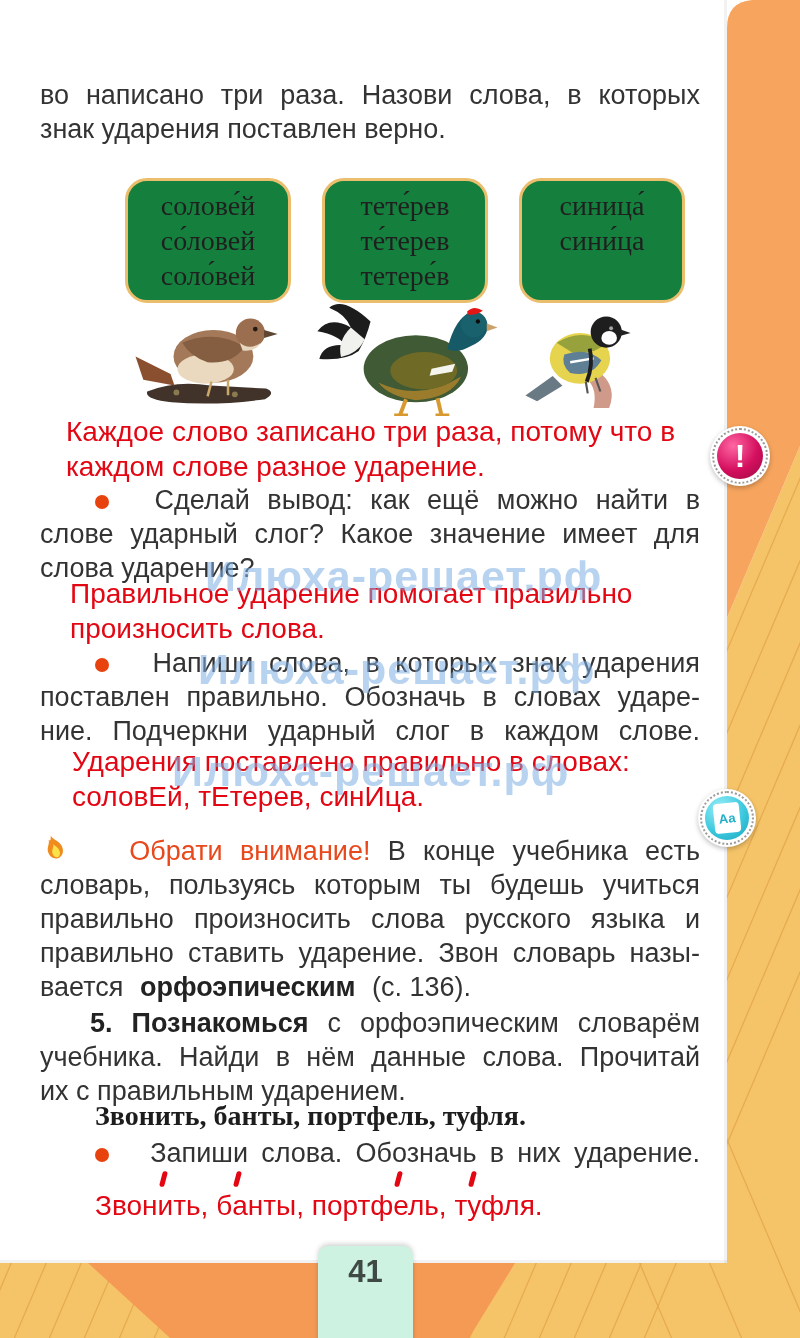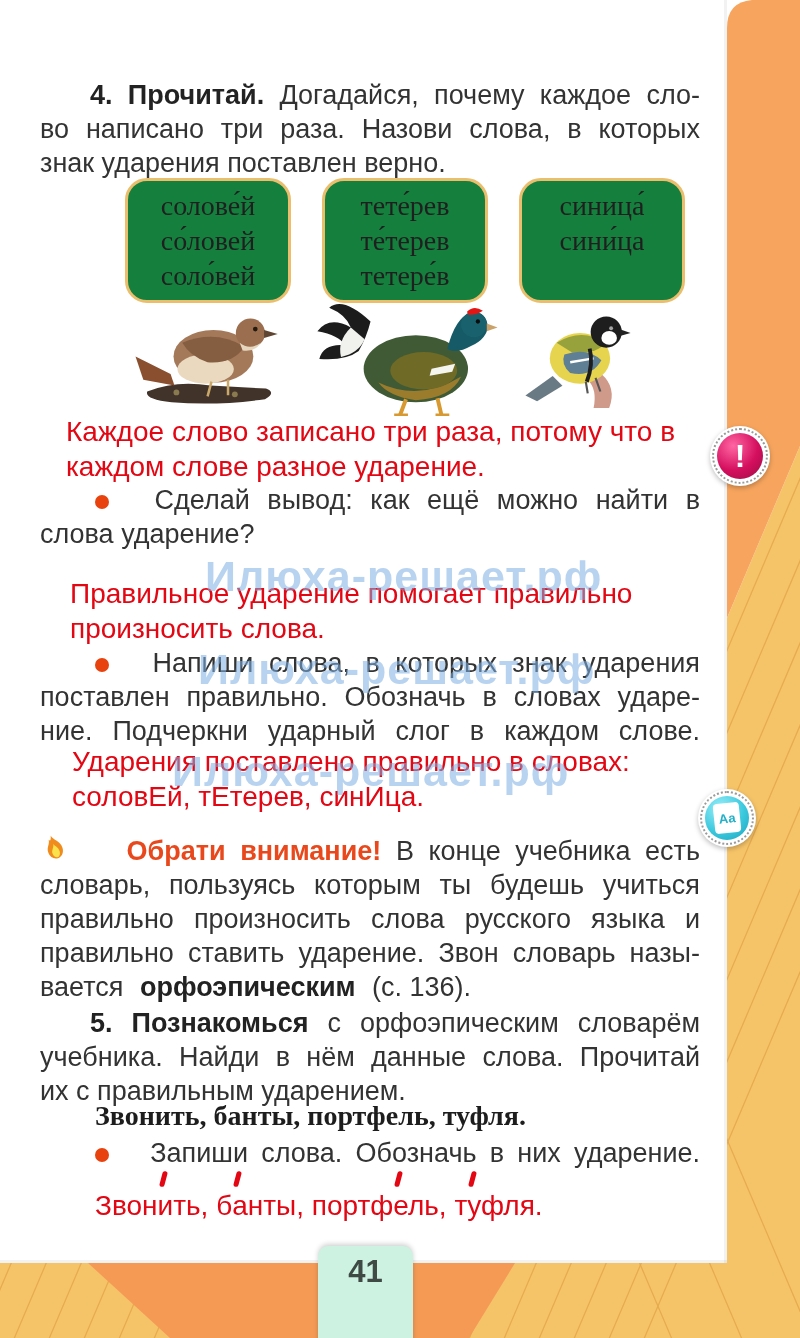--- a/index.html
+++ b/index.html
@@ -8,21 +8,21 @@
   .bg{position:absolute;left:0;top:0;z-index:0;}
   .content{position:absolute;left:0;top:0;width:800px;height:1338px;z-index:2;}
 
   
   .block{position:absolute;left:40px;width:660px;font-size:27px;line-height:34px;color:#333;}
   .line{text-align:justify;text-align-last:justify;white-space:normal;}
   .line.left{text-align:left;text-align-last:left;}
   .indent{text-indent:50px;}
   .b{font-weight:bold;color:#222;}
   .red-block{position:absolute;font-size:28px;line-height:35px;color:#e30613;}
-  .orange-b{font-weight:bold;color:#e8481b;margin-left:32px;}
+  .orange-b{font-weight:normal;color:#e8481b;margin-left:32px;}
 
   .bullet{display:inline-block;width:14px;height:14px;border-radius:50%;
           background:#e8420e;margin-left:55px;margin-right:28px;}
 
   
   .boxes{position:absolute;left:125px;top:178px;display:flex;gap:31px;}
   .wbox{border:3px solid #eabe6c;border-radius:22px;background:#15803d;
         padding:7px 14px;width:132px;text-align:center;
         font-family:"Liberation Serif",serif;font-size:28px;line-height:35px;color:#1f1f1f;}
 
@@ -115,24 +115,20 @@
 
     <path d="M88,1263 L515,1263 L469,1338 L170,1338 Z" fill="#f49a55"></path>
 
     <rect x="724" y="0" width="3" height="1263" fill="#000000" opacity="0.05"></rect>
     <rect x="0" y="1260" width="727" height="3" fill="#000000" opacity="0.05"></rect>
   </svg>
 
   <div class="content">
 
     <div class="block" style="top:78px;">
-      <div class="line indent">
-        <span class="b">4. Прочитай.</span>
-        <span>Догадайся, почему каждое сло-</span>
-      </div>
       <div class="line">во написано три раза. Назови слова, в которых</div>
       <div class="line left">знак ударения поставлен верно.</div>
     </div>
 
     <div class="boxes">
       <div class="wbox">
         <div>солове́й</div>
         <div>со́ловей</div>
         <div>соло́вей</div>
       </div>
@@ -200,20 +196,21 @@
     <div class="red-block" style="left:66px;top:414px;width:640px;">
       <div>Каждое слово записано три раза, потому что в</div>
       <div>каждом слове разное ударение.</div>
     </div>
 
     <div class="block" style="top:483px;">
       <div class="line">
         <span class="bullet"></span>
         <span>Сделай вывод: как ещё можно найти в</span>
       </div>
+      <div class="line">слове ударный слог? Какое значение имеет для</div>
       <div class="line left">слова ударение?</div>
     </div>
 
     <div class="wm" style="left:205px;top:552px;">Илюха-решает.рф</div>
 
     <div class="red-block" style="left:70px;top:576px;width:620px;">
       <div>Правильное ударение помогает правильно</div>
       <div>произносить слова.</div>
     </div>
 

